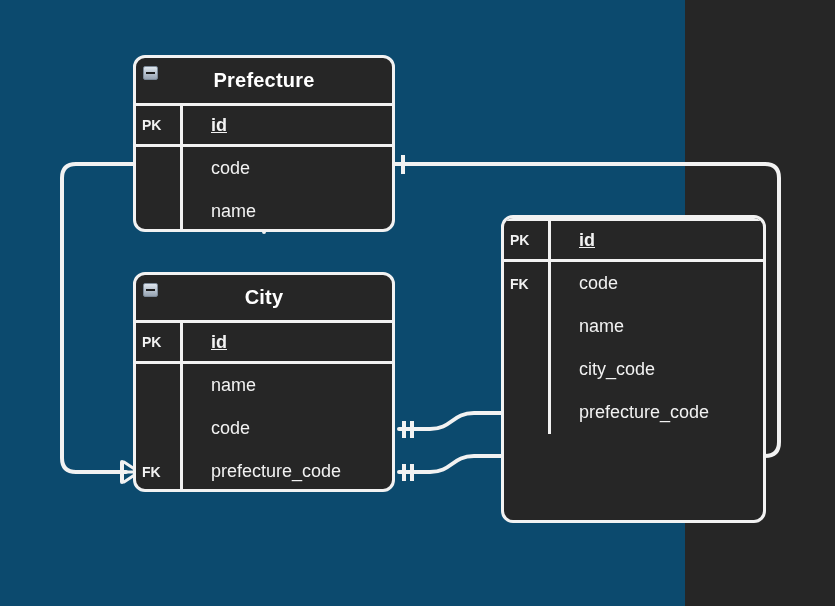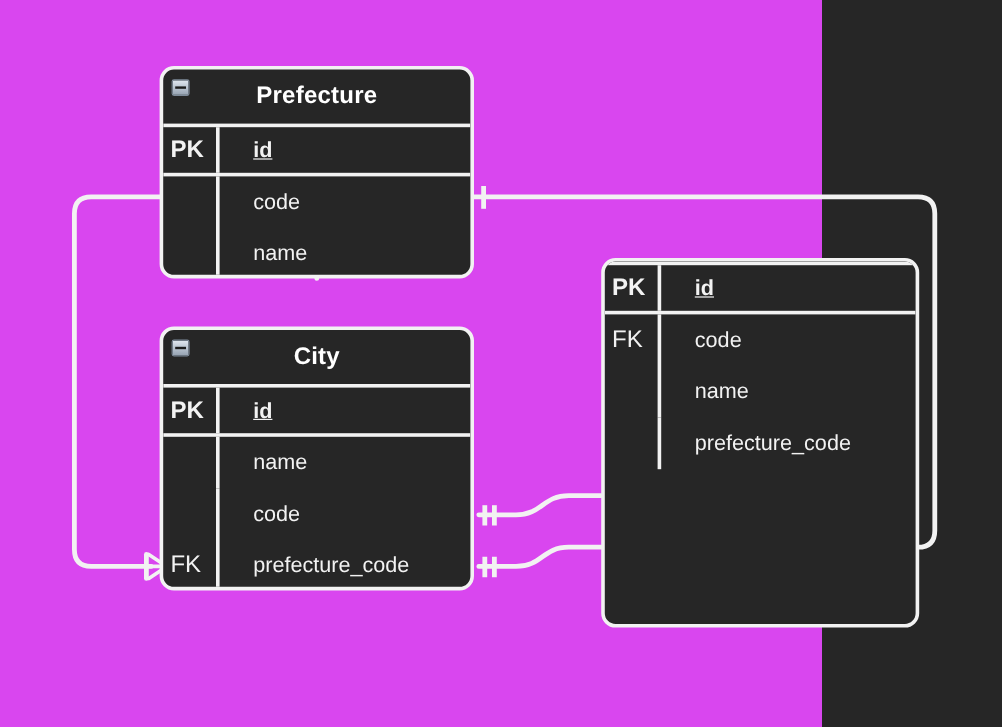--- a/index.html
+++ b/index.html
@@ -10,21 +10,21 @@
     width: 835px;
     height: 606px;
     background: #262626;
     font-family: "Liberation Sans", sans-serif;
     overflow: hidden;
   }
   #canvas {
     position: relative;
     width: 685px;
     height: 606px;
-    background: #d946ef;
+    background: #0c4a6e;
   }
   #links {
     position: absolute;
     left: 0;
     top: 0;
     width: 835px;
     height: 606px;
     pointer-events: none;
   }
 
@@ -76,21 +76,21 @@
   .row {
     display: flex;
     align-items: center;
     box-sizing: border-box;
   }
   .key-cell {
     width: 44px;
     flex: 0 0 44px;
     box-sizing: border-box;
     color: #f2f2f2;
-    font-size: 20px;
+    font-size: 14px;
     font-weight: bold;
     padding-left: 6px;
     align-self: stretch;
     display: flex;
     align-items: center;
   }
   .attr-cell {
     flex: 1 1 auto;
     box-sizing: border-box;
     color: #f2f2f2;
@@ -104,21 +104,21 @@
   
   .pk-group {
     border-top: 3px solid #f2f2f2;
     border-bottom: 3px solid #f2f2f2;
   }
   .pk-group .key-cell { font-weight: bold; }
   .pk-group .attr-cell .pk-name {
     text-decoration: underline;
     font-weight: bold;
   }
-  .attr-group .key-cell { font-weight: normal; }
+  .attr-group .key-cell { font-weight: bold; }
 </style>
 </head>
 <body>
 
 <div id="canvas">
 
   <svg id="links" viewBox="0 0 835 606" width="835" height="606">
     <g fill="none" stroke="#f2f2f2" stroke-width="4" stroke-linecap="round" stroke-linejoin="round">
 
       <path d="
@@ -232,20 +232,24 @@
       <div class="row attr-group" style="height:43px;">
         <div class="key-cell">FK</div>
         <div class="attr-cell">code</div>
       </div>
       <div class="row attr-group" style="height:43px;">
         <div class="key-cell"></div>
         <div class="attr-cell">name</div>
       </div>
       <div class="row attr-group" style="height:43px;">
         <div class="key-cell"></div>
+        <div class="attr-cell">city_code</div>
+      </div>
+      <div class="row attr-group" style="height:43px;">
+        <div class="key-cell"></div>
         <div class="attr-cell">prefecture_code</div>
       </div>
       <div class="row attr-group" style="height:43px;">
         <div class="key-cell"></div>
       </div>
     </div>
   </div>
 
 </div>
 

